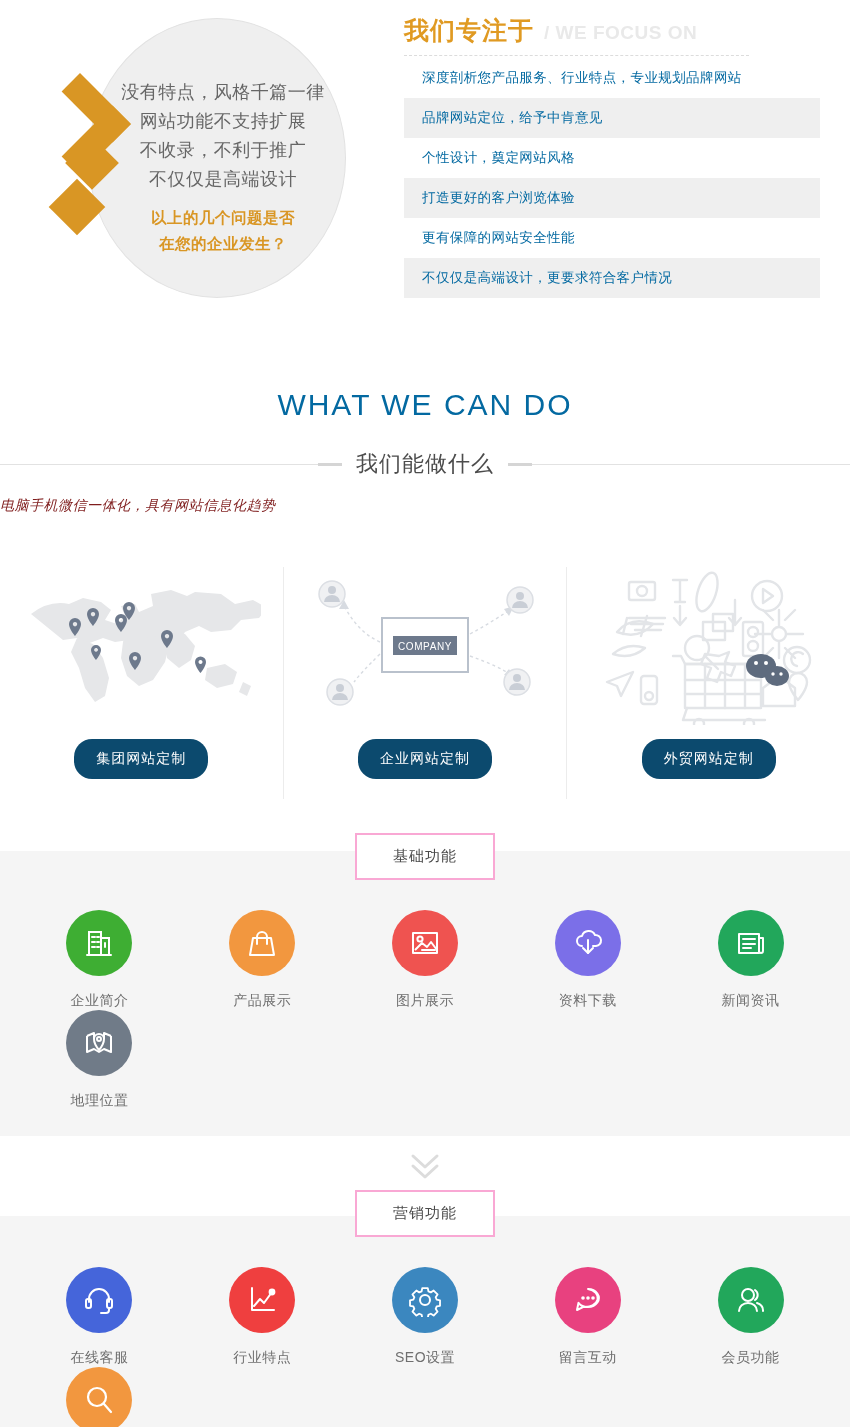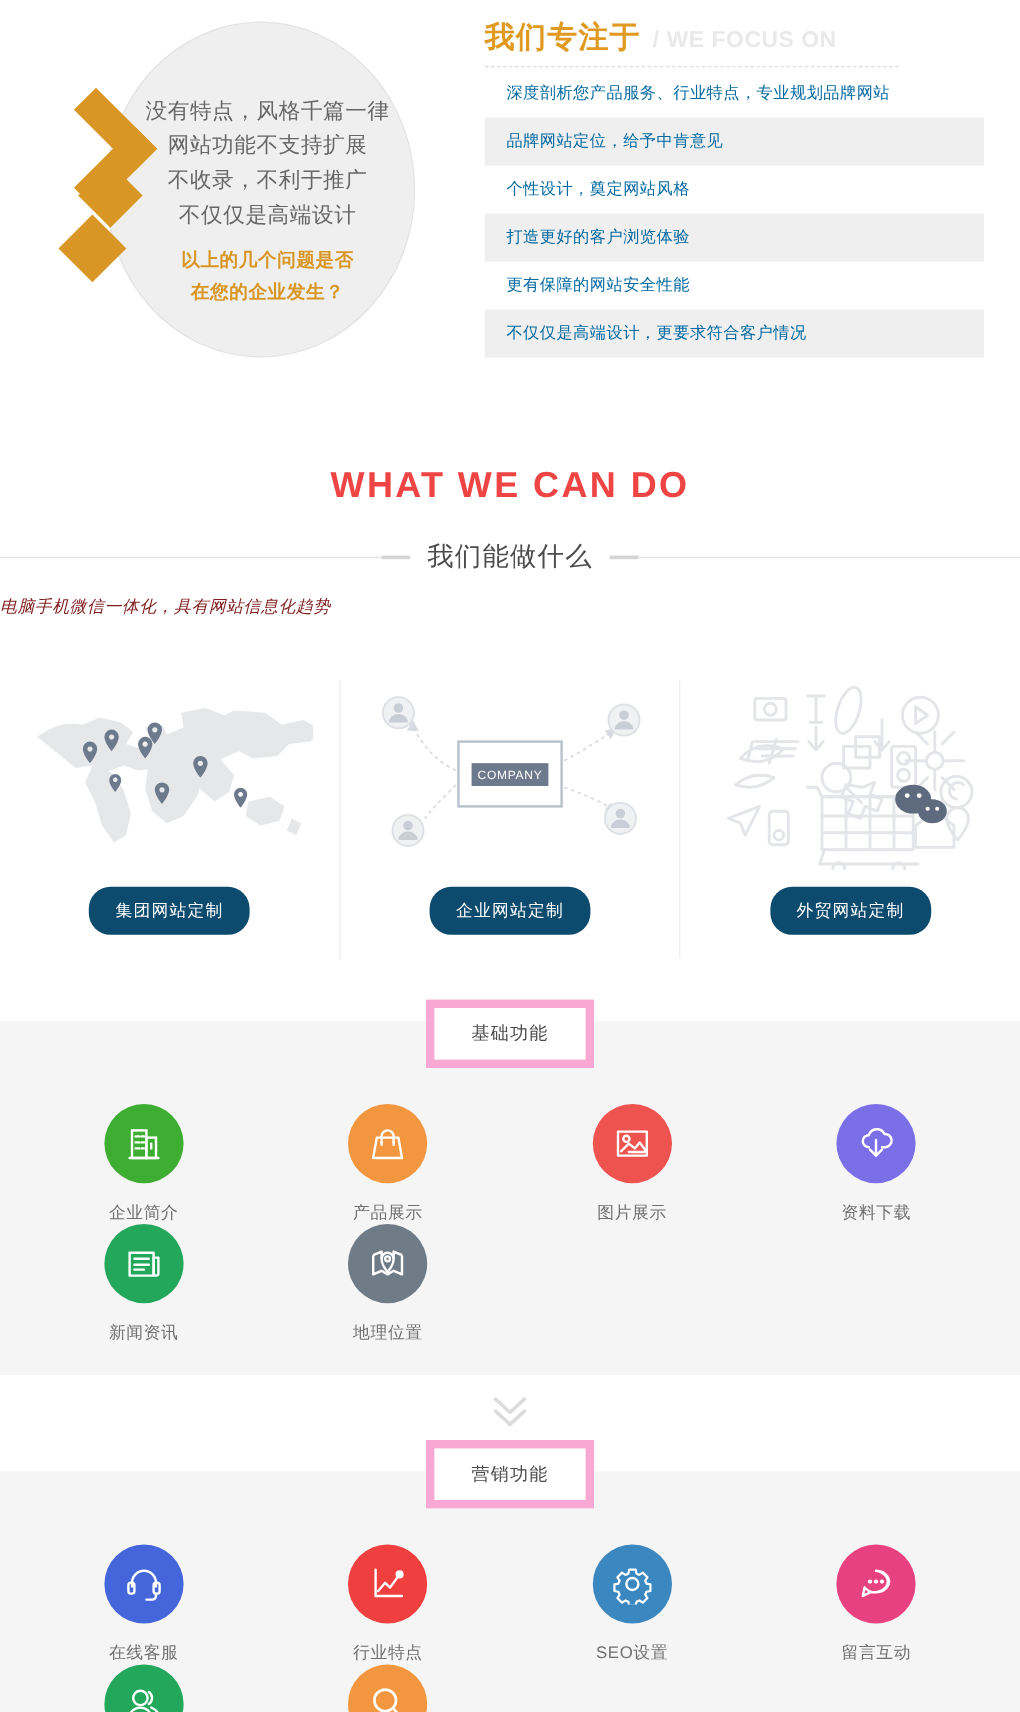--- a/index.html
+++ b/index.html
@@ -61,21 +61,21 @@
   .focus-list { list-style:none; width: 416px; }
   .focus-list li {
     height: 40px; line-height: 40px; padding-left: 18px;
     font-size: 13.5px; color: #0369a1; letter-spacing:.4px;
   }
   .focus-list li:nth-child(even) { background: #efefef; }
 
   
   .sec-what { position: relative; padding-top: 58px; }
   .what-en {
-    text-align:center; font-size: 30px; color:#ef4444; letter-spacing: 2px; font-weight: 700;
+    text-align:center; font-size: 30px; color:#0369a1; letter-spacing: 2px; font-weight: 400;
   }
   .what-cn-row {
     position: relative; margin-top: 25px; height: 34px;
     display:flex; align-items:center; justify-content:center;
   }
   .what-rule { position:absolute; left:0; right:0; top:50%; height:1px; background:#e2e2e2; }
   .what-cn {
     position: relative; background:#fff; padding: 0 14px;
     font-size: 22px; color:#4c4c4c; letter-spacing:1px; z-index:2;
   }
@@ -90,26 +90,26 @@
   .panel-btn-row { display:flex; justify-content:center; margin-top: 12px; }
   .panel-btn {
     background:#0c4a6e; color:#fff; font-size:14px; letter-spacing:1px;
     padding: 11px 22px; border-radius: 18px; border:none; cursor:pointer;
     min-width: 130px; text-align:center;
   }
 
   
   .band-label-row { display:flex; justify-content:center; position:relative; }
   .band-label {
-    background:#fff; border:7px solid #f9a8d4; color:#4a4a4a;
+    background:#fff; border:2px solid #f9a8d4; color:#4a4a4a;
     font-size:15px; letter-spacing:1px; padding:12px 30px; min-width:140px; text-align:center;
   }
   .band { background:#f5f5f5; }
   .band-grid {
-    display:grid; grid-template-columns: repeat(4, 1fr);
+    display:grid; grid-template-columns: repeat(5, 1fr);
     padding: 30px 18px 26px 18px;
   }
   .feat { display:flex; flex-direction:column; align-items:center; }
   .feat-circle {
     width:66px; height:66px; border-radius:50%;
     display:flex; align-items:center; justify-content:center;
   }
   .feat-label { margin-top: 16px; font-size: 14px; color:#6f6f6f; letter-spacing:.5px; }
 
   .chevrons { display:flex; flex-direction:column; align-items:center; padding: 14px 0 10px 0; background:#fff;}

